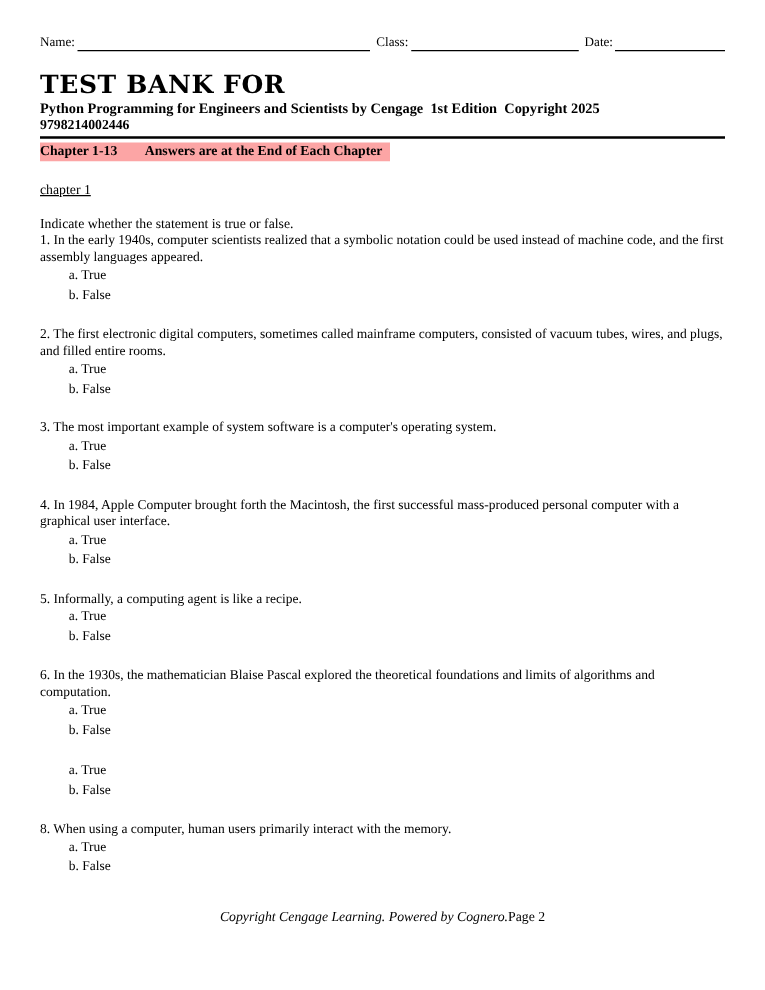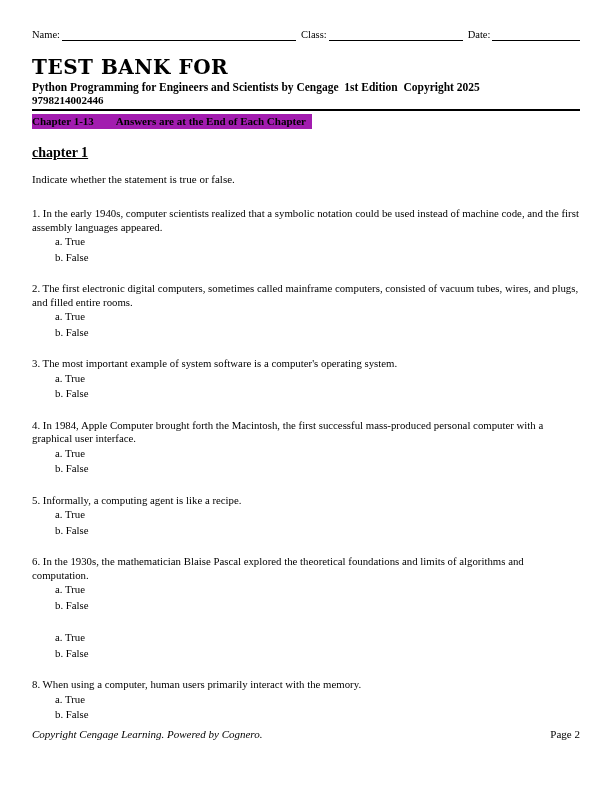--- a/index.html
+++ b/index.html
@@ -58,56 +58,56 @@
   .rule {
     border: none;
     border-top: 2px solid #000;
     margin: 2px 0 0 0;
   }
 
   
   .banner-row { margin: 0; }
   .banner {
     display: inline-block;
-    background: #a21caf;
+    background: #fca5a5;
     font-weight: bold;
     font-size: 11px;
     line-height: 15px;
     padding-right: 6px;
   }
   .banner .note { margin-left: 22px; }
 
   
   .section-heading {
     margin-top: 17px;
-    font-weight: bold;
-    font-size: 14px;
+    font-weight: normal;
+    font-size: 11px;
     line-height: 13px;
     text-decoration: underline;
   }
   .instruction {
     margin-top: 14px;
     font-size: 11px;
     line-height: 13px;
   }
 
   
-  .questions { margin-top: 21px; font-size: 10.8px; }
+  .questions { margin-top: 0; font-size: 10.8px; }
   .question  { margin-bottom: 17px; }
   .q-text    { line-height: 13.5px; }
   .option    { line-height: 15.5px; margin-left: 23px; }
 
   
   .footer {
     position: absolute;
     left: 32px;
     right: 32px;
     top: 728px;
     display: flex;
-    justify-content: space-between;
+    justify-content: center;
     align-items: baseline;
     font-size: 11px;
     line-height: 13px;
   }
   .footer-copyright { font-style: italic; }
 </style>
 </head>
 <body>
 
 <div class="page">

